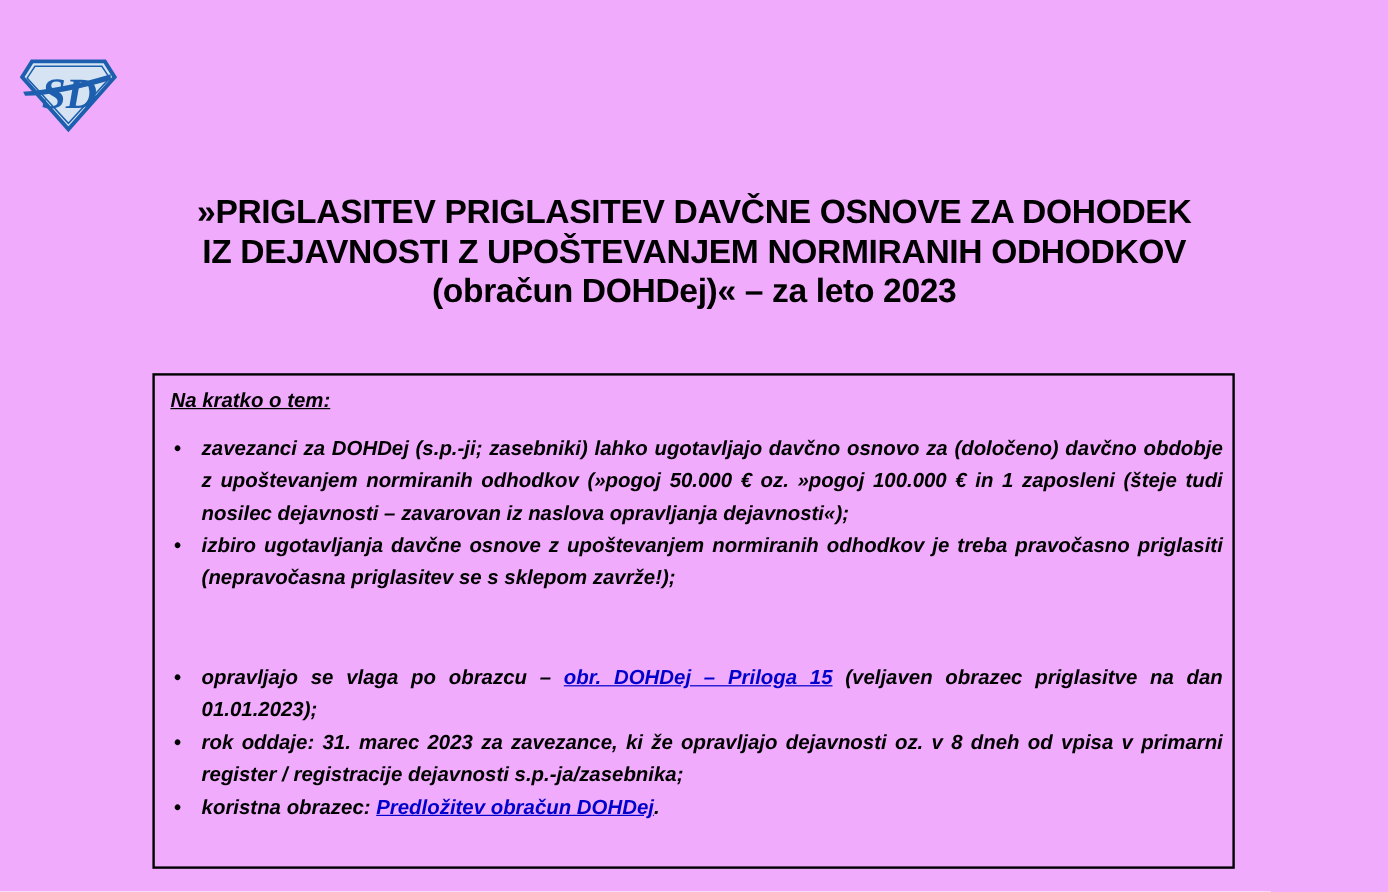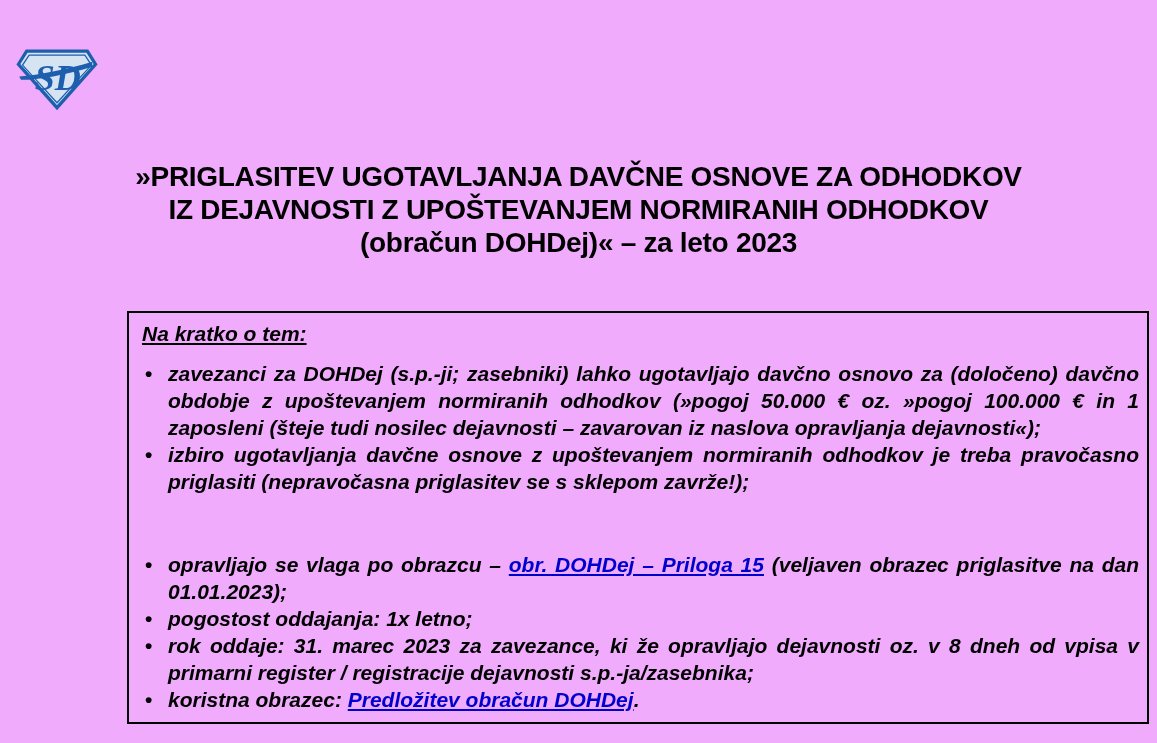--- a/index.html
+++ b/index.html
@@ -35,26 +35,26 @@
     line-height: 33px;
     letter-spacing: -0.3px;
     color: #000000;
   }
 
   
   .info-box {
     position: absolute;
     left: 127px;
     top: 311px;
-    width: 1022px;
+    width: 902px;
     height: 413px;
     box-sizing: border-box;
     border: 2px solid #000000;
     padding: 7px 8px 6px 13px;
-    font-size: 21px;
+    font-size: 17px;
     font-style: italic;
     font-weight: bold;
     line-height: 27px;
   }
   .box-heading {
     text-decoration: underline;
     margin: 0 0 13px 0;
   }
   ul.bullets {
     list-style: none;
@@ -88,30 +88,29 @@
   <div class="logo">
     <svg viewBox="0 0 100 78">
       <polygon points="13,5 87,5 97,21 50,74 3,21" style="fill: var(--logo-fill, #d5e3f3); stroke: var(--logo-outline, #1d5fae); stroke-width: 4;"></polygon>
       <polygon points="16,10 84,10 92,22 50,68 8,22" style="fill: none; stroke: var(--logo-outline, #1d5fae); stroke-width: 1.5;"></polygon>
       <path d="M4,36 C28,34 60,28 93,18 L93,24 C60,34 28,40 6,40 Z" style="fill: var(--logo-outline, #1d5fae);"></path>
       <text x="51" y="52" text-anchor="middle" style="font-family: 'Liberation Serif', serif; font-size: 44px; font-weight: bold; font-style: italic; fill: var(--logo-outline, #1d5fae);">SD</text>
     </svg>
   </div>
 
   <div class="title">
-    <div>»PRIGLASITEV UGOTAVLJANJA DAVČNE OSNOVE ZA ODHODKOV</div>
+    <div>»PRIGLASITEV PRIGLASITEV DAVČNE OSNOVE ZA DOHODEK</div>
     <div>IZ DEJAVNOSTI Z UPOŠTEVANJEM NORMIRANIH ODHODKOV</div>
     <div>(obračun DOHDej)« – za leto 2023</div>
   </div>
 
   <div class="info-box">
     <div class="box-heading">Na kratko o tem:</div>
     <ul class="bullets">
         <li><span>zavezanci za DOHDej (s.p.-ji; zasebniki) lahko ugotavljajo davčno osnovo za (določeno) davčno obdobje z upoštevanjem normiranih odhodkov (»pogoj 50.000 € oz. »pogoj 100.000 € in 1 zaposleni (šteje tudi nosilec dejavnosti – zavarovan iz naslova opravljanja dejavnosti«);</span></li>
         <li class="gap-after"><span>izbiro ugotavljanja davčne osnove z upoštevanjem normiranih odhodkov je treba pravočasno priglasiti (nepravočasna priglasitev se s sklepom zavrže!);</span></li>
         <li><span>opravljajo se vlaga po obrazcu – </span><a class="doc-link" href="#">obr. DOHDej – Priloga 15</a><span> (veljaven obrazec priglasitve na dan 01.01.2023);</span></li>
-        <li><span>pogostost oddajanja: 1x letno;</span></li>
         <li><span>rok oddaje: 31. marec 2023 za zavezance, ki že opravljajo dejavnosti oz. v 8 dneh od vpisa v primarni register / registracije dejavnosti s.p.-ja/zasebnika;</span></li>
         <li><span>koristna obrazec: </span><a class="doc-link" href="#">Predložitev obračun DOHDej</a><span>.</span></li>
       </ul>
   </div>
 
 </div>
 
 </body></html>

